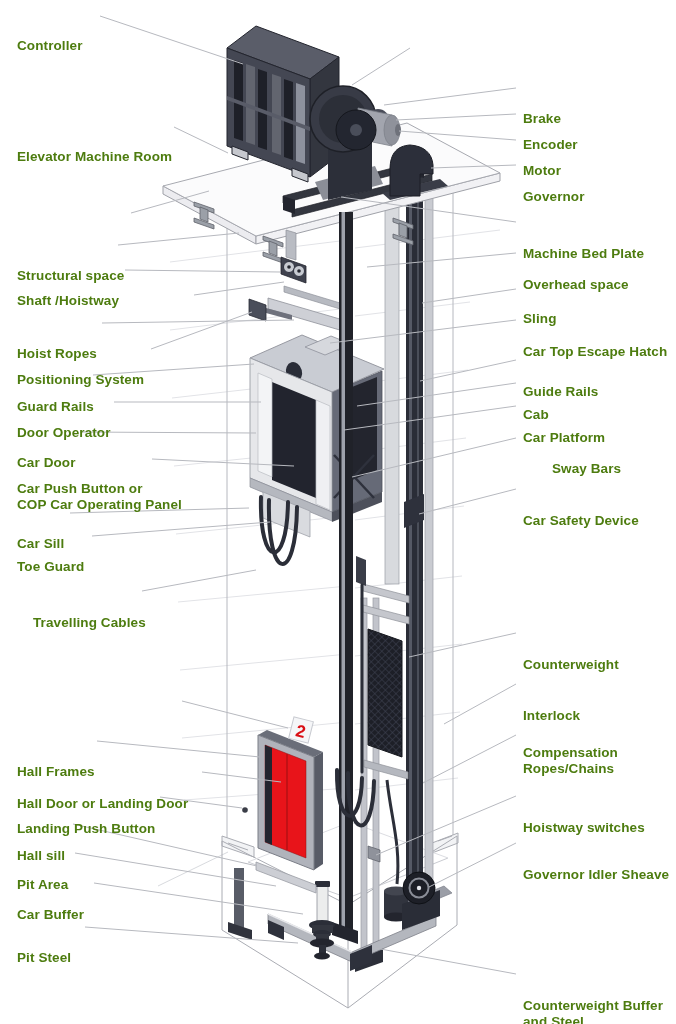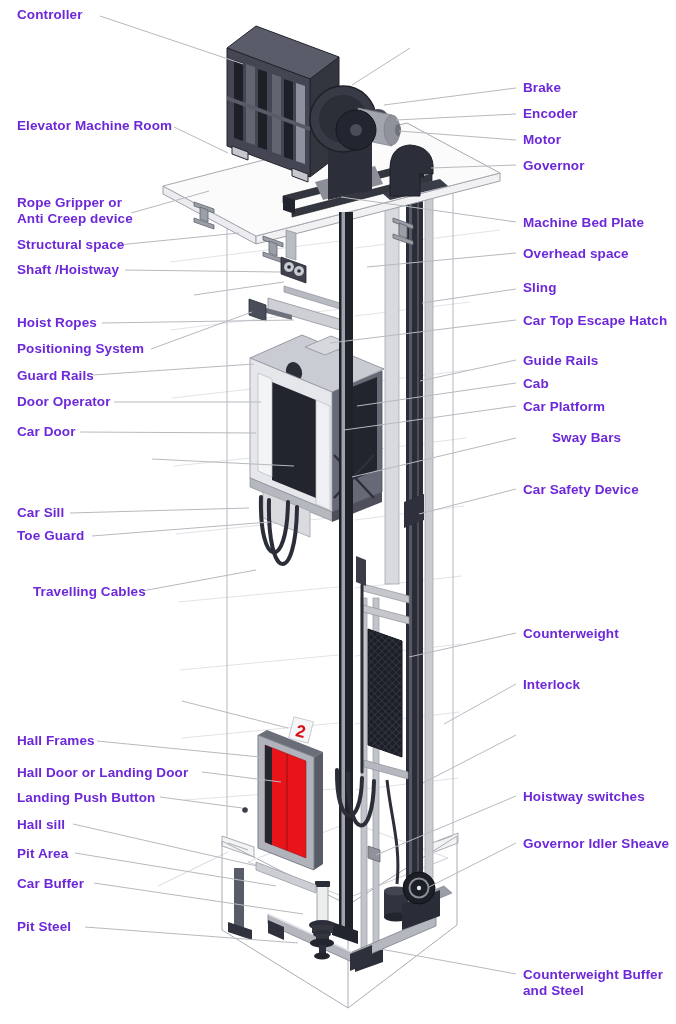--- a/index.html
+++ b/index.html
@@ -1,20 +1,20 @@
 <!DOCTYPE html>
 <html><head>
 <meta charset="utf-8">
 <style>
   html,body{margin:0;padding:0;background:#ffffff;}
   .stage{position:relative;width:676px;height:1024px;background:#ffffff;overflow:hidden;
          font-family:"Liberation Sans",sans-serif;}
   .art{position:absolute;left:0;top:0;}
-  .lbl{position:absolute;font:700 13.5px/16px "Liberation Sans",sans-serif;color:#6d28d9;
-       white-space:pre-line;letter-spacing:.1px;}
+  .lbl{position:absolute;font:700 13.5px/16px "Liberation Sans",sans-serif;color:#4d7c0f;
+       white-space:pre-line;letter-spacing:.1px;margin-top:31px;}
 </style>
 </head>
 <body>
 
 <div class="stage">
 
 <svg class="art" width="676" height="1024" viewBox="0 0 676 1024">
   <defs>
     <pattern id="cwh" width="5" height="5" patternUnits="userSpaceOnUse" patternTransform="rotate(45)">
       <rect width="5" height="5" fill="#1d1f27"></rect>
@@ -288,29 +288,29 @@
     <line x1="516" y1="684" x2="444" y2="724"></line>
     <line x1="516" y1="735" x2="423" y2="783"></line>
     <line x1="516" y1="796" x2="376" y2="855"></line>
     <line x1="516" y1="843" x2="429" y2="887"></line>
     <line x1="516" y1="974" x2="375" y2="948"></line>
   </g>
 </svg>
 
 <div class="lbl" style="left:17px;top:7px">Controller</div>
 <div class="lbl" style="left:17px;top:118px">Elevator Machine Room</div>
-<div class="lbl" style="left:17px;top:195px">Rope Gripper or
-Anti Creep device</div>
 <div class="lbl" style="left:17px;top:237px">Structural space</div>
 <div class="lbl" style="left:17px;top:262px">Shaft /Hoistway</div>
 <div class="lbl" style="left:17px;top:315px">Hoist Ropes</div>
 <div class="lbl" style="left:17px;top:341px">Positioning System</div>
 <div class="lbl" style="left:17px;top:368px">Guard Rails</div>
 <div class="lbl" style="left:17px;top:394px">Door Operator</div>
 <div class="lbl" style="left:17px;top:424px">Car Door</div>
+<div class="lbl" style="left:17px;top:450px">Car Push Button or
+COP Car Operating Panel</div>
 <div class="lbl" style="left:17px;top:505px">Car Sill</div>
 <div class="lbl" style="left:17px;top:528px">Toe Guard</div>
 <div class="lbl" style="left:33px;top:584px">Travelling Cables</div>
 <div class="lbl" style="left:17px;top:733px">Hall Frames</div>
 <div class="lbl" style="left:17px;top:765px">Hall Door or Landing Door</div>
 <div class="lbl" style="left:17px;top:790px">Landing Push Button</div>
 <div class="lbl" style="left:17px;top:817px">Hall sill</div>
 <div class="lbl" style="left:17px;top:846px">Pit Area</div>
 <div class="lbl" style="left:17px;top:876px">Car Buffer</div>
 <div class="lbl" style="left:17px;top:919px">Pit Steel</div>
@@ -323,18 +323,20 @@
 <div class="lbl" style="left:523px;top:246px">Overhead space</div>
 <div class="lbl" style="left:523px;top:280px">Sling</div>
 <div class="lbl" style="left:523px;top:313px">Car Top Escape Hatch</div>
 <div class="lbl" style="left:523px;top:353px">Guide Rails</div>
 <div class="lbl" style="left:523px;top:376px">Cab</div>
 <div class="lbl" style="left:523px;top:399px">Car Platform</div>
 <div class="lbl" style="left:552px;top:430px">Sway Bars</div>
 <div class="lbl" style="left:523px;top:482px">Car Safety Device</div>
 <div class="lbl" style="left:523px;top:626px">Counterweight</div>
 <div class="lbl" style="left:523px;top:677px">Interlock</div>
+<div class="lbl" style="left:523px;top:714px">Compensation
+Ropes/Chains</div>
 <div class="lbl" style="left:523px;top:789px">Hoistway switches</div>
 <div class="lbl" style="left:523px;top:836px">Governor Idler Sheave</div>
 <div class="lbl" style="left:523px;top:967px">Counterweight Buffer
 and Steel</div>
 
 </div>
 
 </body></html>

